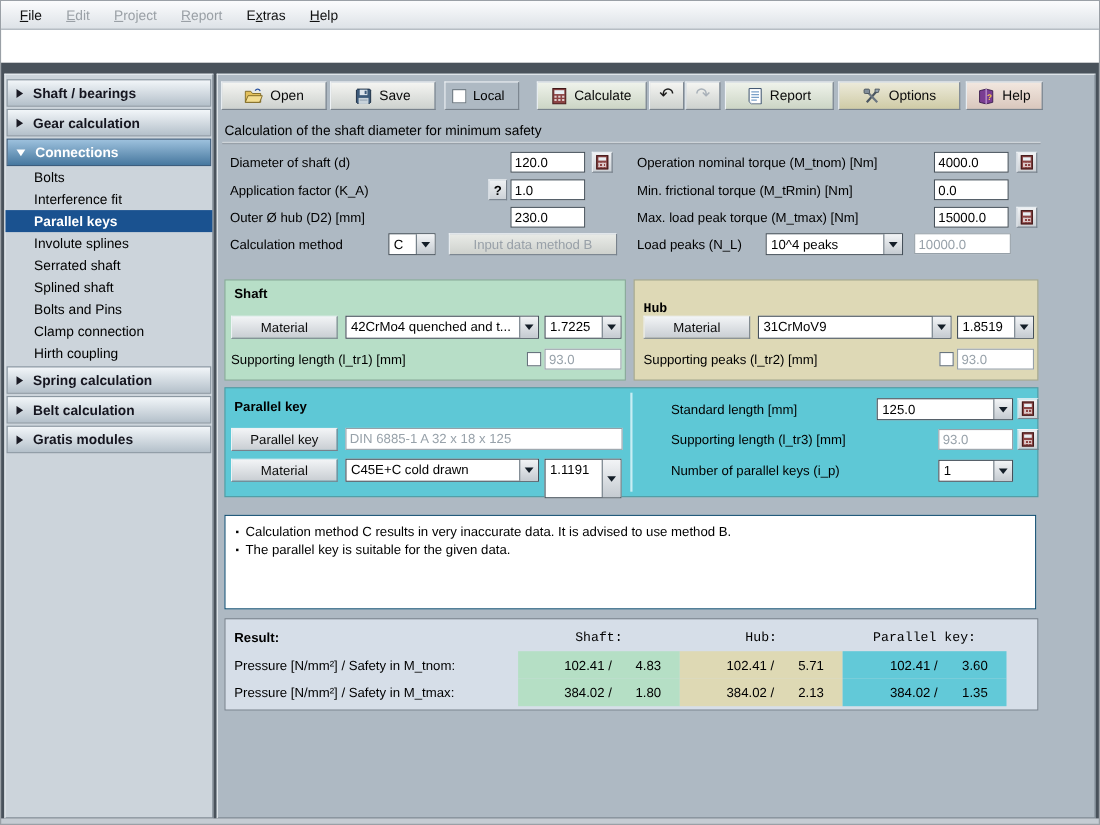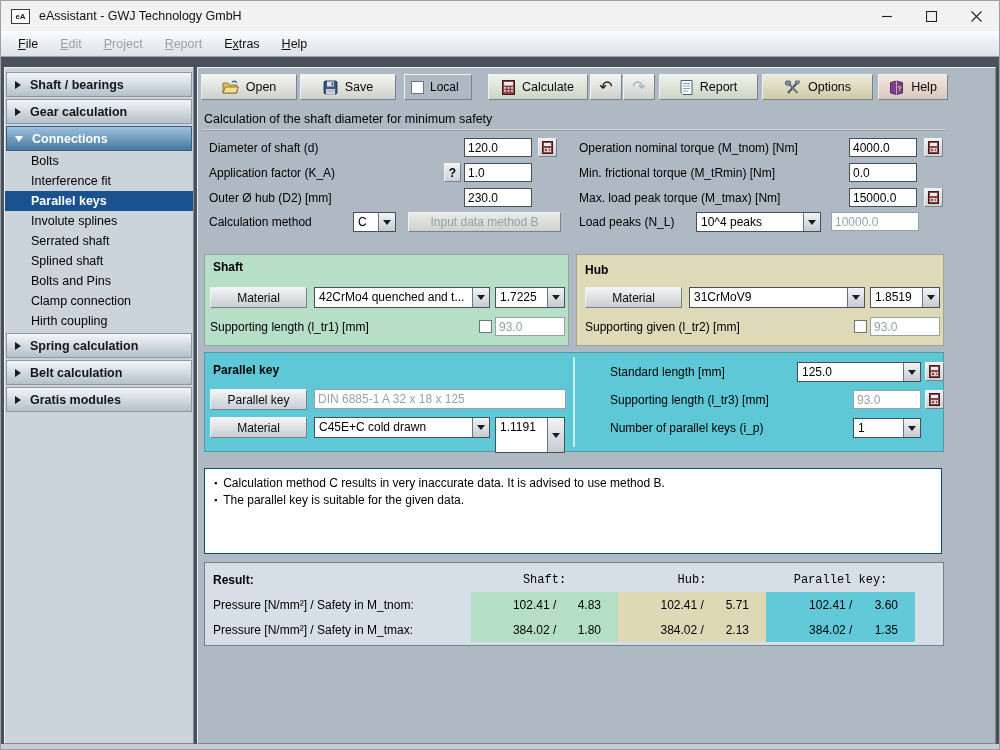--- a/index.html
+++ b/index.html
@@ -107,42 +107,20 @@
   .val .s { flex:1; text-align:right; padding-right:17px; }
   .c-shaft { background:#b5dfc5; }
   .c-hub { background:#ded9b4; }
   .c-key { background:#62c9d8; }
 </style>
 </head>
 <body>
 
 <div class="window">
 
-  <div class="titlebar">
-    <div class="app-icon">eA</div>
-    <div class="title-text">eAssistant - GWJ Technology GmbH</div>
-    <div class="win-controls">
-      <button class="win-btn">
-        <svg width="10" height="10">
-            <line x1="0" y1="5.5" x2="10" y2="5.5" stroke="#222" stroke-width="1.1"></line>
-          </svg>
-      </button>
-      <button class="win-btn">
-        <svg width="11" height="11">
-            <rect x="0.5" y="0.5" width="10" height="10" fill="none" stroke="#222" stroke-width="1.1"></rect>
-          </svg>
-      </button>
-      <button class="win-btn">
-        <svg width="11" height="11">
-            <line x1="0.5" y1="0.5" x2="10.5" y2="10.5" stroke="#222" stroke-width="1.1"></line>
-            <line x1="10.5" y1="0.5" x2="0.5" y2="10.5" stroke="#222" stroke-width="1.1"></line>
-          </svg>
-      </button>
-    </div>
-  </div>
 
   <div class="menubar">
     <div class="menu-item"><span></span><span class="u">F</span><span>ile</span></div>
     <div class="menu-item disabled"><span></span><span class="u">E</span><span>dit</span></div>
     <div class="menu-item disabled"><span></span><span class="u">P</span><span>roject</span></div>
     <div class="menu-item disabled"><span></span><span class="u">R</span><span>eport</span></div>
     <div class="menu-item"><span>E</span><span class="u">x</span><span>tras</span></div>
     <div class="menu-item"><span></span><span class="u">H</span><span>elp</span></div>
   </div>
 
@@ -365,38 +343,38 @@
             </span>
         </div>
         <div class="row" style="left:5px;top:62px;">
             <span class="lbl">Supporting length (l_tr1) [mm]</span>
           </div>
         <div class="checkbox" style="left:274px;top:65px;"></div>
         <input class="field dim" style="left: 290px; top: 62px; width: 70px;" value="93.0">
       </div>
 
       <div class="panel p-hub" style="left:378px;top:186px;width:368px;height:92px;">
-        <div class="ptitle" style="left:8px;top:8px;">Hub</div>
+        <div class="ptitle" style="left:8px;top:19px;font-family:Liberation Mono, monospace;">Hub</div>
         <button class="btn small" style="left:8px;top:32px;width:97px;height:21px;">
             <span>Material</span>
           </button>
         <div class="combo" style="left:112px;top:32px;width:176px;height:21px;">
           <span class="combo-val">31CrMoV9</span>
           <span class="combo-btn">
               <span class="cb-tri"></span>
             </span>
         </div>
         <div class="combo" style="left:293px;top:32px;width:70px;height:21px;">
           <span class="combo-val">1.8519</span>
           <span class="combo-btn">
               <span class="cb-tri"></span>
             </span>
         </div>
         <div class="row" style="left:8px;top:62px;">
-            <span class="lbl">Supporting given (l_tr2) [mm]</span>
+            <span class="lbl">Supporting peaks (l_tr2) [mm]</span>
           </div>
         <div class="checkbox" style="left:277px;top:65px;"></div>
         <input class="field dim" style="left: 293px; top: 62px; width: 70px;" value="93.0">
       </div>
 
       <div class="panel p-key" style="left:6px;top:284px;width:740px;height:100px;padding-left:28px;">
         <div class="v-divider" style="left:368px;top:4px;bottom:4px;"></div>
         <div class="ptitle" style="left:8px;top:10px;">Parallel key</div>
         <button class="btn small" style="left:5px;top:36px;width:97px;height:21px;">
             <span>Parallel key</span>

